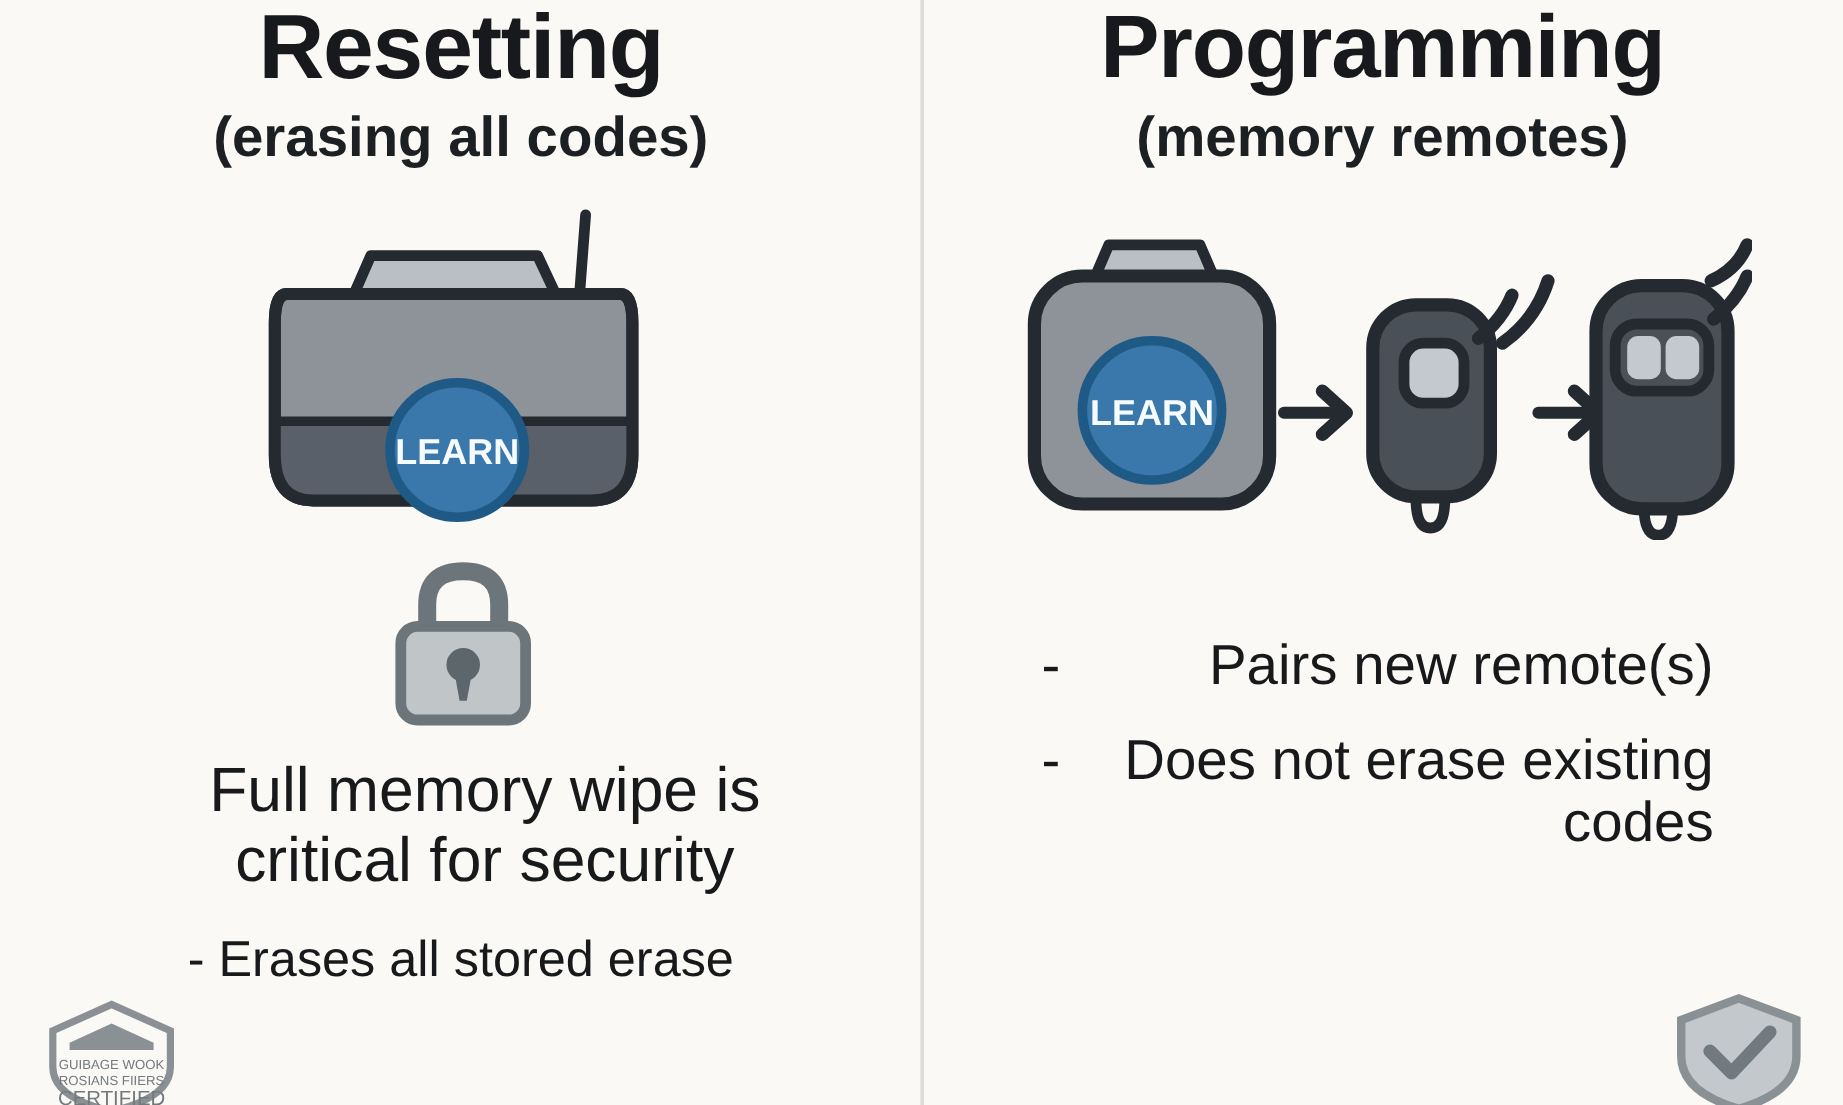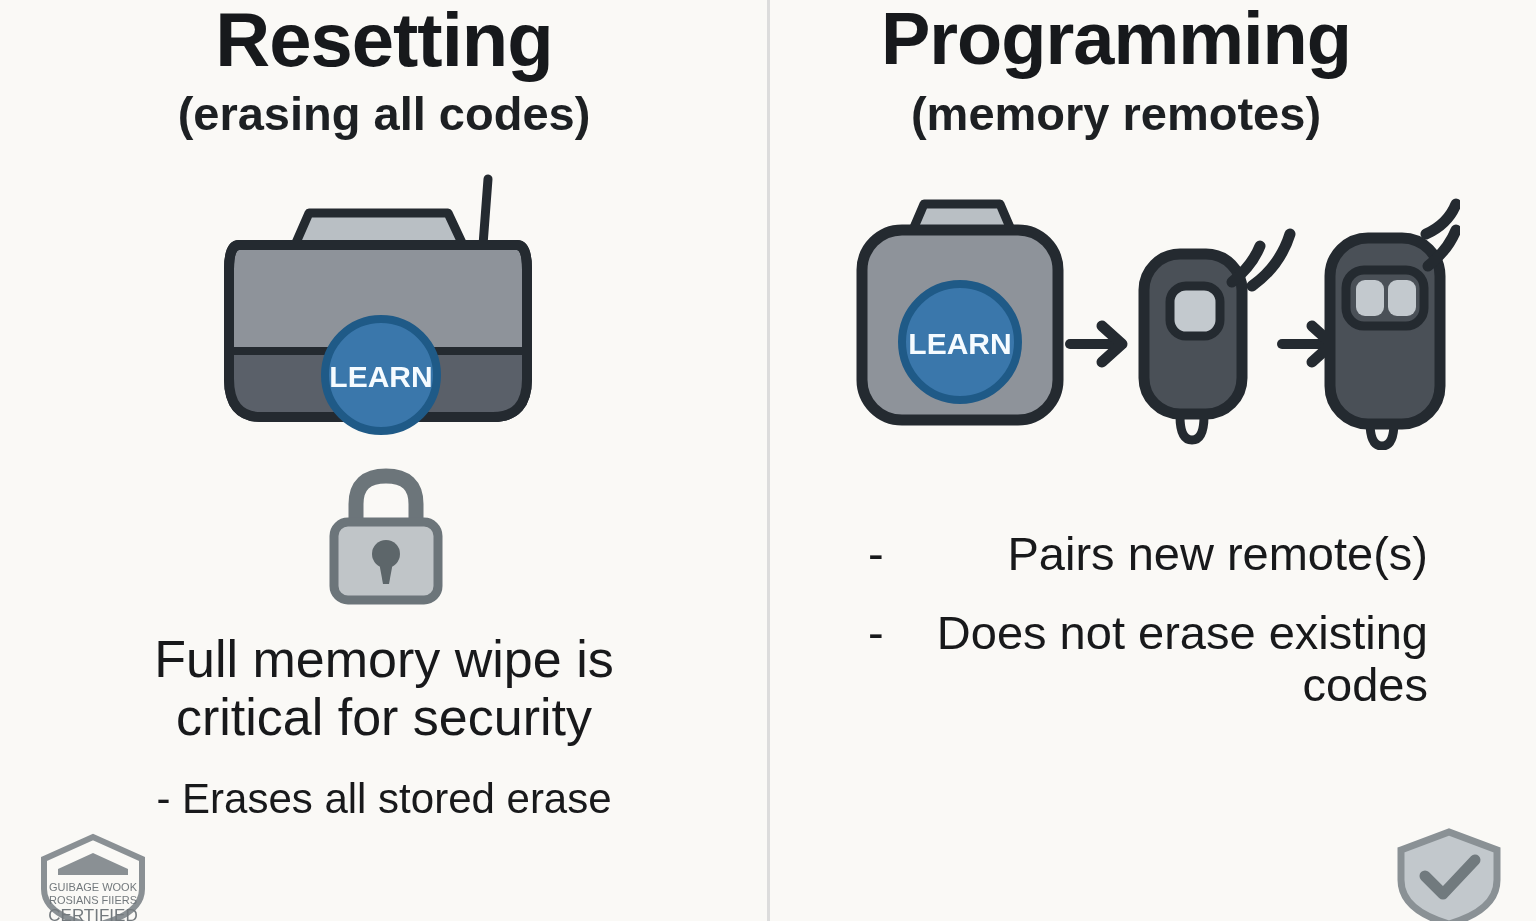--- a/index.html
+++ b/index.html
@@ -17,21 +17,21 @@
     background: #faf9f6;
     overflow: hidden;
   }
   .panel {
     position: absolute;
     top: 0;
     height: 921px;
     width: 768px;
   }
   .panel-left { left: 0; }
-  .panel-right { left: 732px; }
+  .panel-right { left: 768px; }
 
   .divider {
     position: absolute;
     left: 767px;
     top: 0;
     width: 3px;
     height: 921px;
     background: #dcdcdc;
   }
 
@@ -72,20 +72,21 @@
     position: absolute;
     color: #18191b;
     line-height: 1.12;
   }
   .lead-left {
     left: 0;
     width: 768px;
     top: 630px;
     text-align: center;
     font-size: 52px;
+    padding-left: 20px;
   }
   .bullet-left {
     left: 0;
     width: 768px;
     top: 775px;
     text-align: center;
     font-size: 42px;
   }
   .bullets-right {
     left: 868px;

